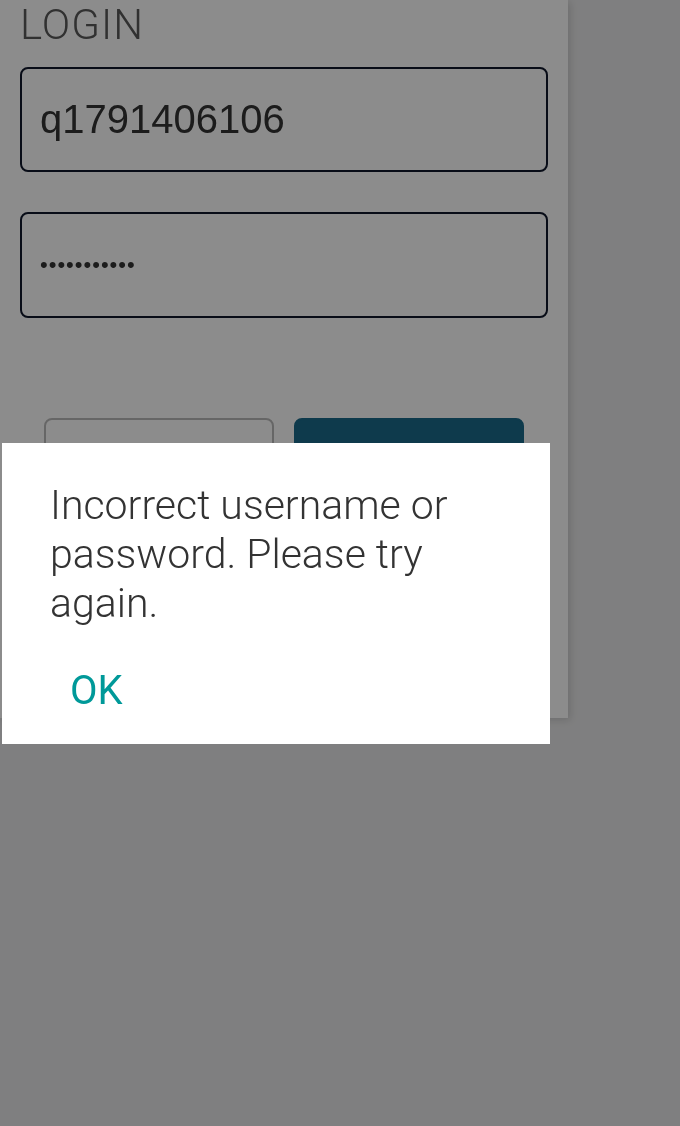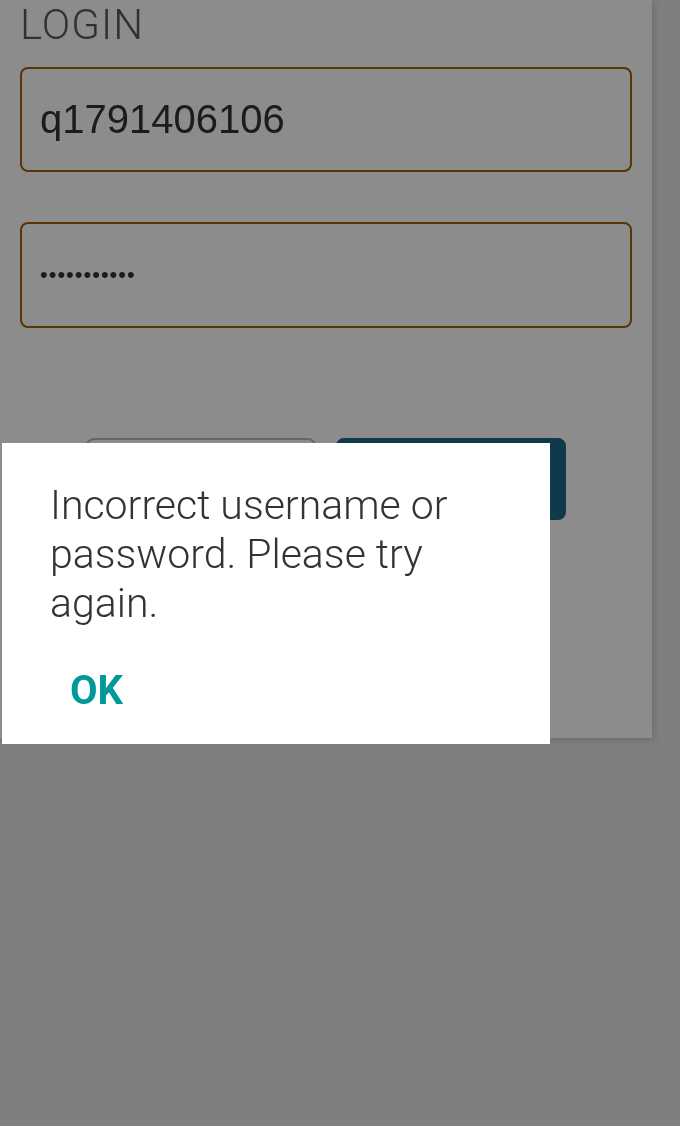--- a/index.html
+++ b/index.html
@@ -10,42 +10,42 @@
     body {
       width: 680px;
       height: 1126px;
       font-family: -apple-system, BlinkMacSystemFont, "Segoe UI", Roboto, Helvetica, Arial, sans-serif;
       background: #e8e8e9;
       position: relative;
       overflow: hidden;
     }
     .login-card {
       background: #ffffff;
-      width: 652px;
+      width: 568px;
       margin: 0;
       padding: 0 20px 29px 20px;
       box-shadow: 2px 2px 8px rgba(0,0,0,0.15);
     }
     .login-title {
       font-size: 42px;
       font-weight: 300;
       color: #5a5a5a;
       letter-spacing: 1px;
       padding-top: 0;
       padding-bottom: 18px;
     }
     .text-input {
       width: 100%;
-      border: 2px solid #a16207;
+      border: 2px solid #0f172a;
       border-radius: 8px;
       padding: 28px 18px;
       font-size: 40px;
       font-weight: 300;
       color: #333;
-      margin-bottom: 50px;
+      margin-bottom: 40px;
       background: #ffffff;
     }
     .password-input {
       font-size: 22px;
       letter-spacing: 1px;
       padding: 38px 18px;
     }
     .button-row {
       display: flex;
       justify-content: center;
@@ -97,21 +97,21 @@
     }
     .modal-message {
       font-size: 41px;
       font-weight: 300;
       color: #333;
       line-height: 1.2;
     }
     .modal-button {
       margin-top: 38px;
       font-size: 40px;
-      font-weight: 700;
+      font-weight: 400;
       color: #009999;
       cursor: pointer;
       display: inline-block;
       padding-left: 20px;
     }
   </style>
 </head>
 <body>
 
 <div class="login-card">

